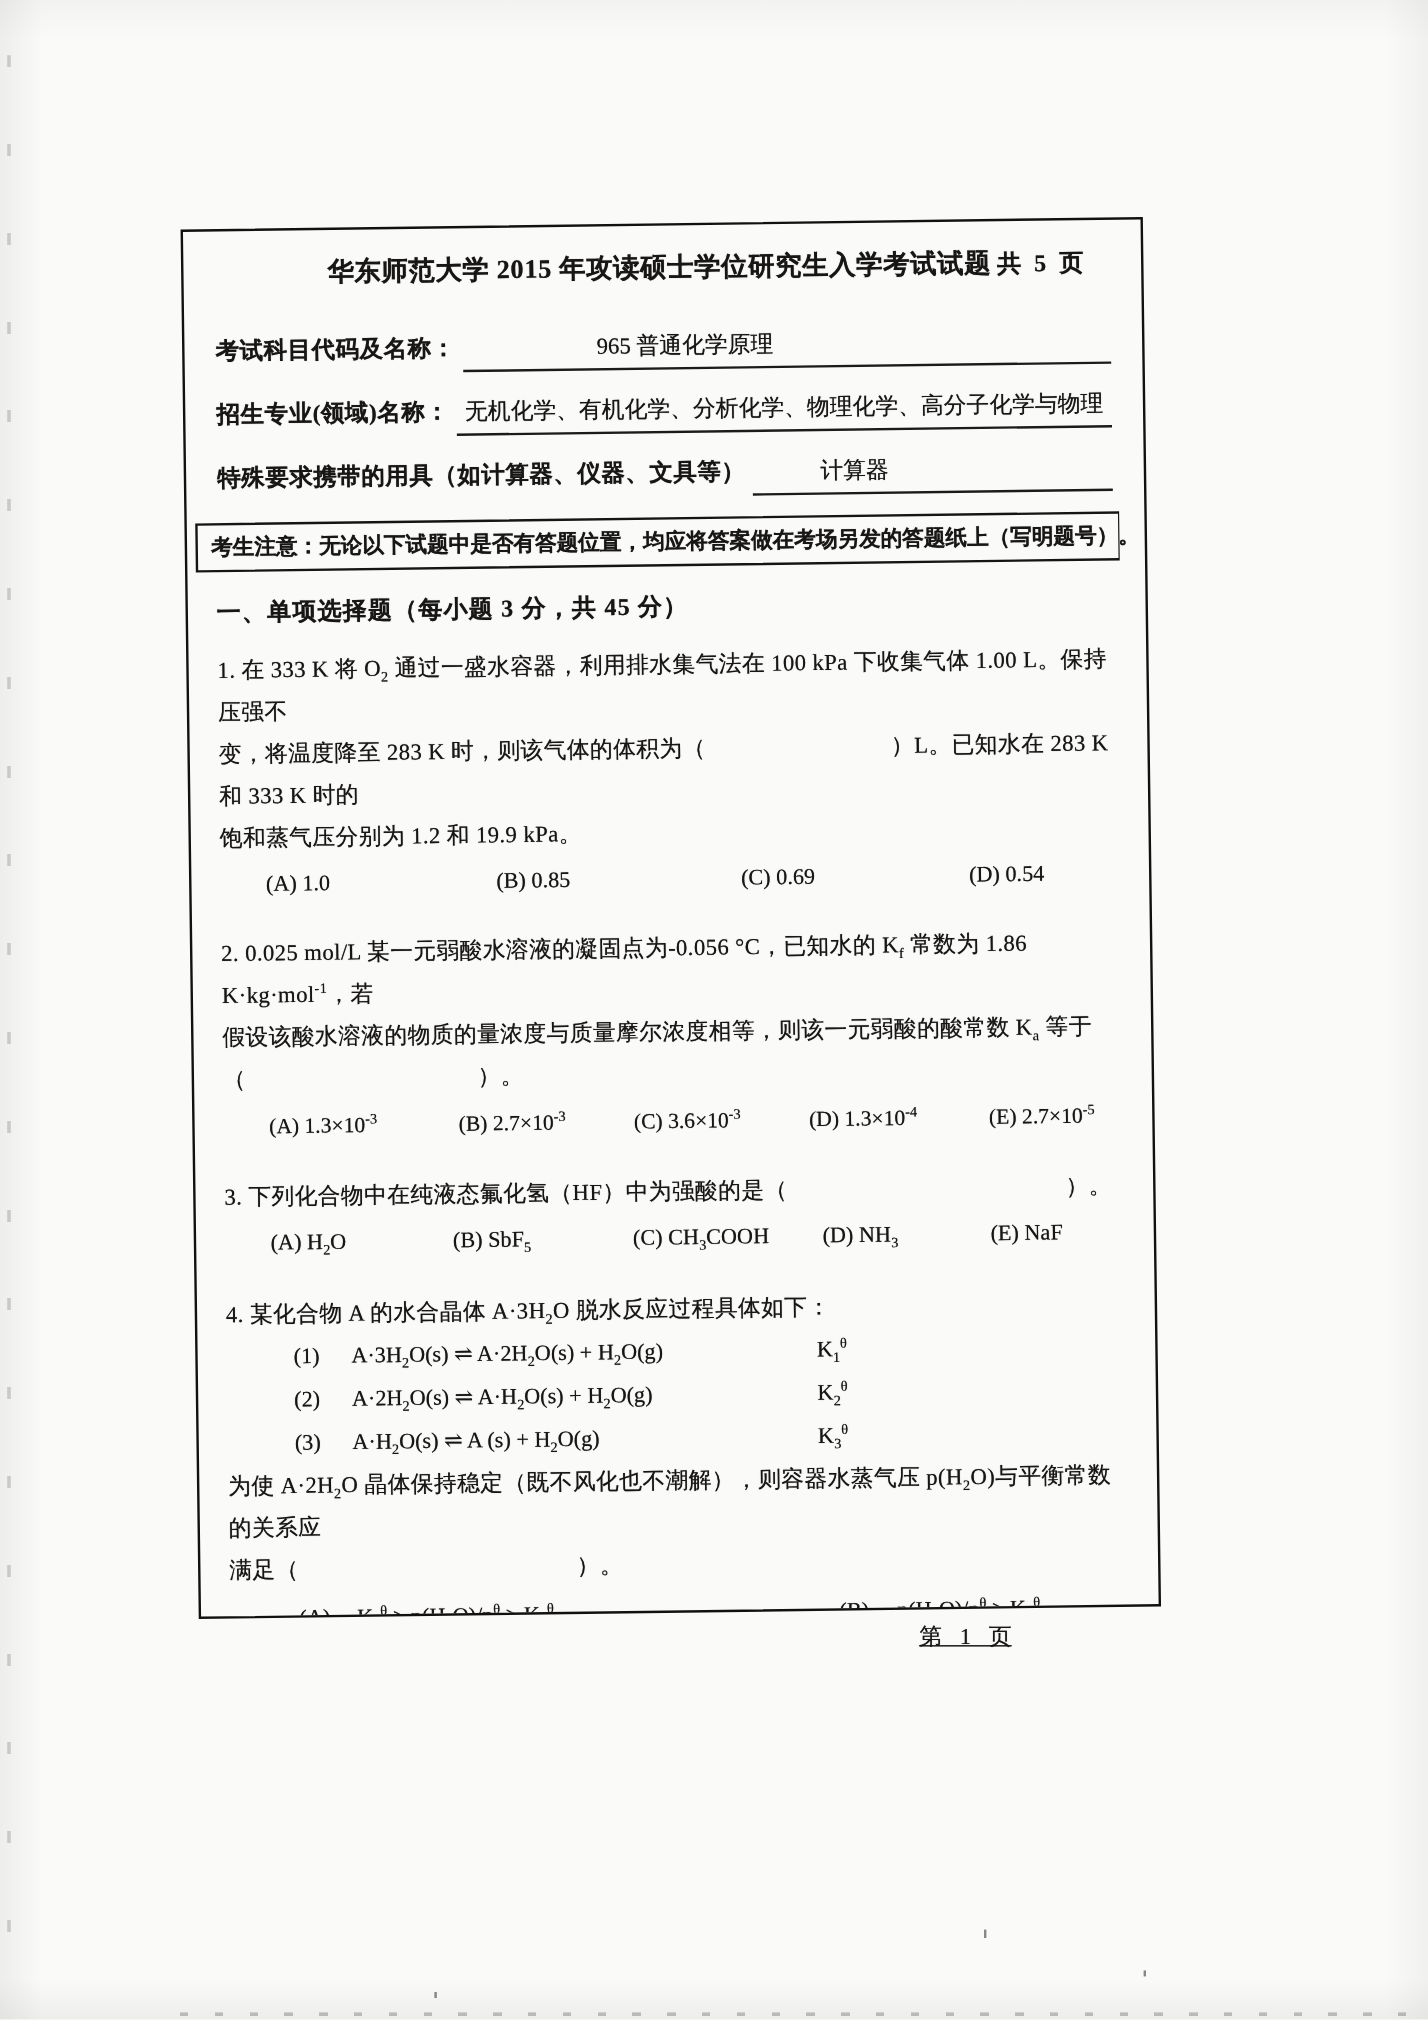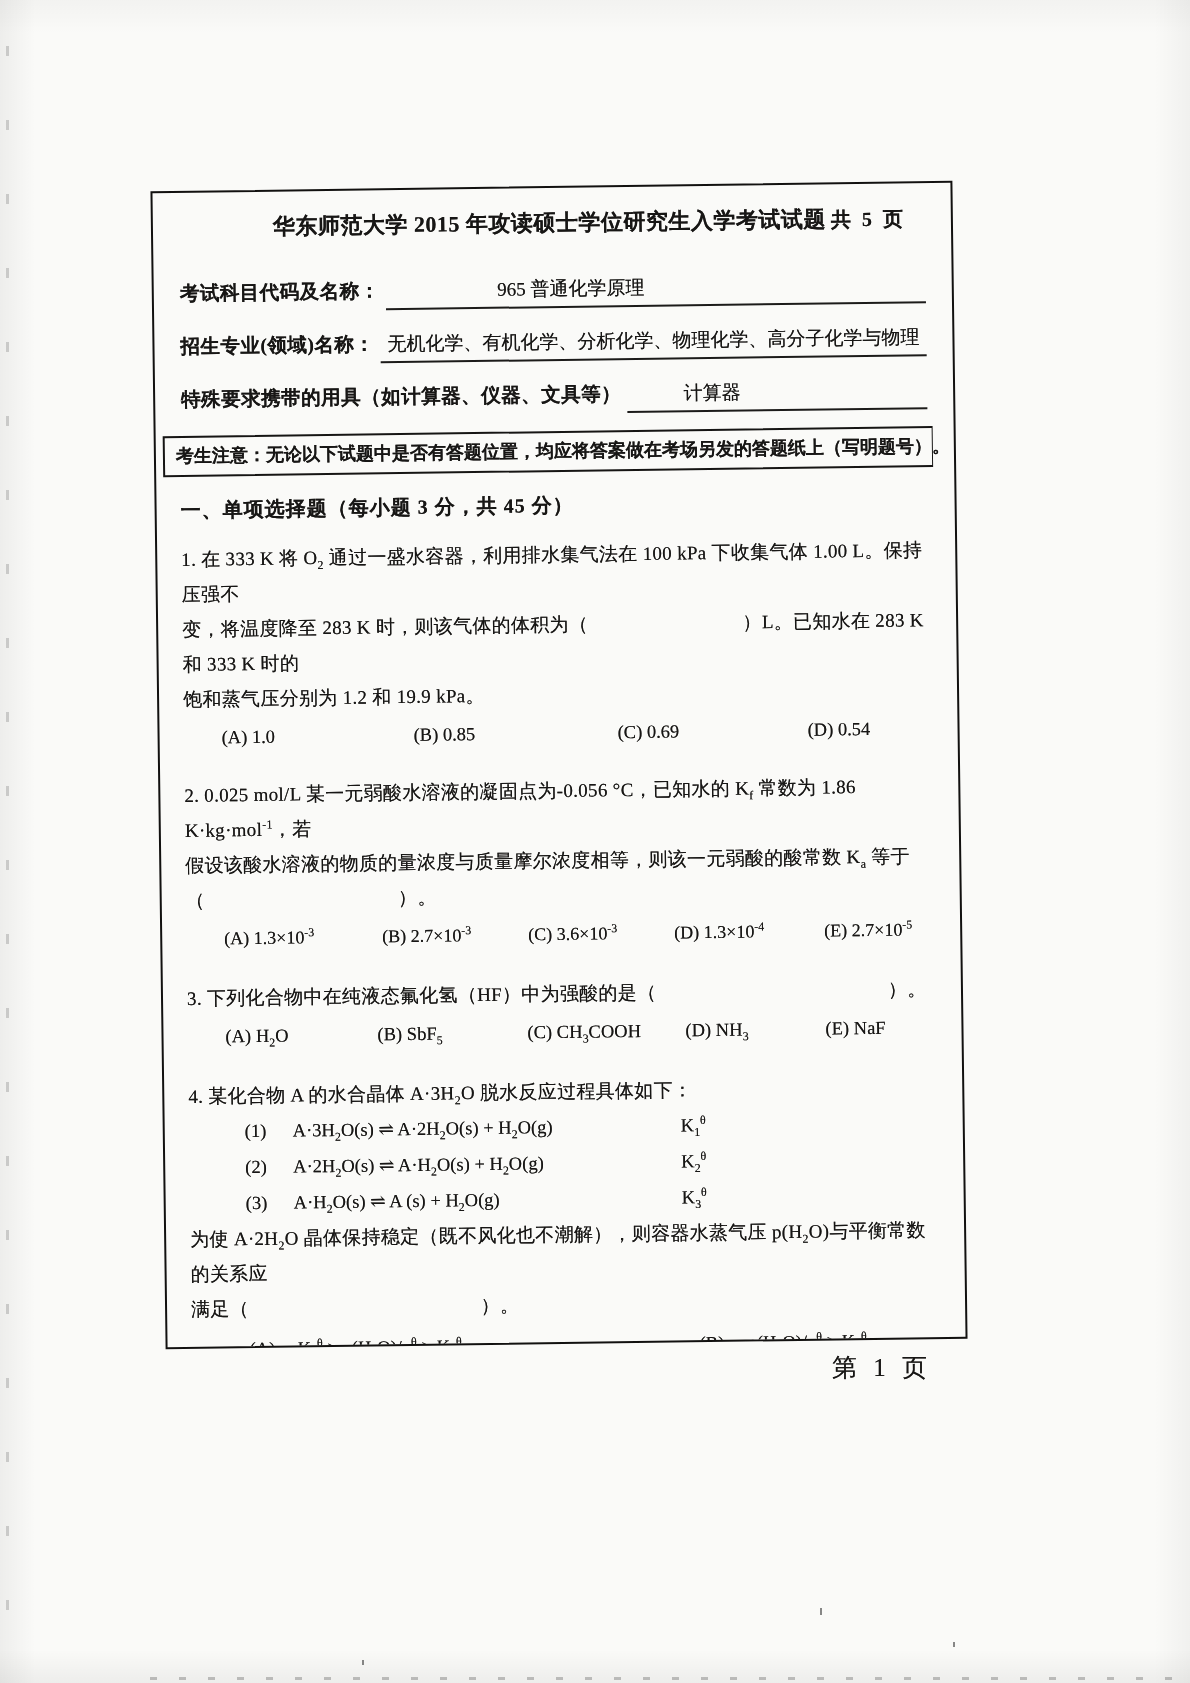--- a/index.html
+++ b/index.html
@@ -47,21 +47,21 @@
   .qline{line-height:35px;letter-spacing:.3px;}
   .opt-row{display:grid;margin-top:4px;padding-left:38px;line-height:35px;font-size:18.5px;}
   .opts4{grid-template-columns:192px 204px 190px 1fr;}
   .opts5{grid-template-columns:158px 146px 146px 150px 1fr;font-size:18px;}
   .opts5b{grid-template-columns:152px 150px 158px 140px 1fr;}
   .eq{display:grid;grid-template-columns:48px 388px 1fr;padding-left:56px;line-height:36px;font-size:18.5px;}
   .q4opts{display:grid;grid-template-columns:450px 1fr;row-gap:2px;padding-left:58px;margin-top:5px;line-height:36px;font-size:18.5px;}
   .q4opt .olab{display:inline-block;width:48px;}
   sup{font-size:12px;line-height:0;}
   sub{font-size:12px;line-height:0;}
-  .footer{position:absolute;left:832px;top:1351px;font-size:25px;word-spacing:10px;text-shadow:0 0 .6px rgba(25,23,20,.7);}
+  .footer{position:absolute;left:766px;top:1351px;font-size:19px;word-spacing:10px;text-shadow:0 0 .6px rgba(25,23,20,.7);text-decoration:underline;}
   
   .artifact-left{
     position:absolute;left:6px;top:46px;width:3px;height:1570px;opacity:.45;
     background:repeating-linear-gradient(180deg, rgba(70,70,70,.5) 0 10px, rgba(0,0,0,0) 10px 74px);
   }
   .artifact-bottom{
     position:absolute;left:150px;right:6px;bottom:3px;height:3px;opacity:.5;
     background:repeating-linear-gradient(90deg, rgba(45,45,45,.55) 0 7px, rgba(0,0,0,0) 7px 29px);
   }
   .speck{position:absolute;background:rgba(40,40,40,.55);}

